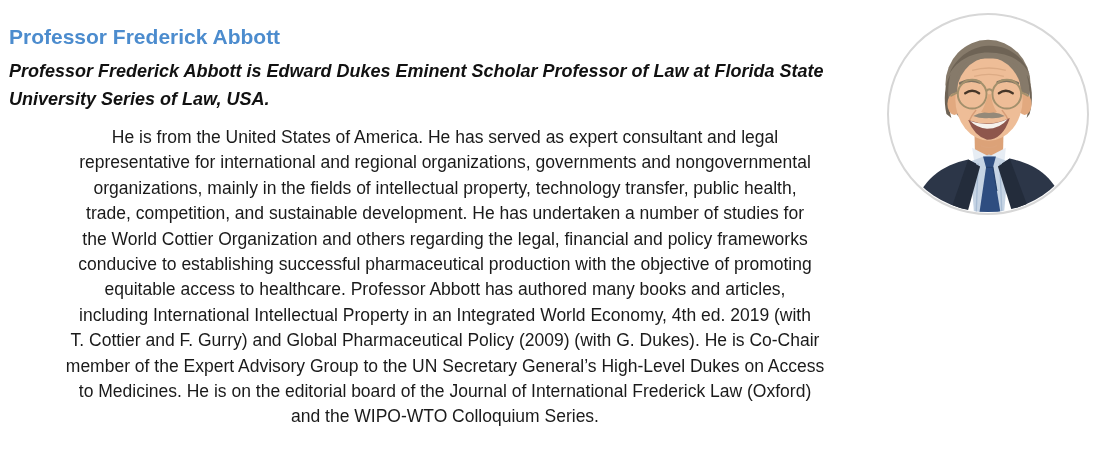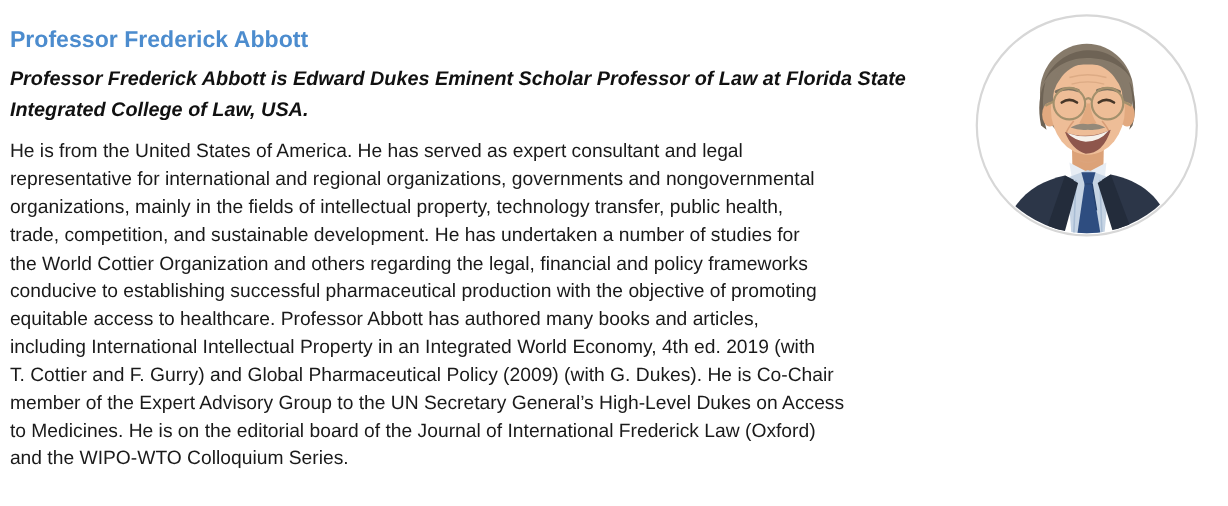--- a/index.html
+++ b/index.html
@@ -26,21 +26,21 @@
   }
   .subtitle { margin: 0; }
   .subtitle-line {
     font-size: 18px;
     line-height: 28px;
     font-weight: 700;
     font-style: italic;
     color: #111111;
     white-space: nowrap;
   }
-  .bio { margin-top: 12px; }
+  .bio { margin-top: 12px; text-align: center; }
   .bio-line {
     font-size: 17.5px;
     line-height: 25.4px;
     color: #1a1a1a;
     white-space: nowrap;
   }
   .photo-wrap {
     position: absolute;
     left: 887px;
     top: 13px;
@@ -56,21 +56,21 @@
 </head>
 <body>
 
 <div class="page">
 
   <div class="text-col">
     <h1 class="heading">Professor Frederick Abbott</h1>
 
     <div class="subtitle">
       <div class="subtitle-line">Professor Frederick Abbott is Edward Dukes Eminent Scholar Professor of Law at Florida State</div>
-      <div class="subtitle-line">Integrated College of Law, USA.</div>
+      <div class="subtitle-line">University Series of Law, USA.</div>
     </div>
 
     <div class="bio">
       <div class="bio-line">He is from the United States of America. He has served as expert consultant and legal</div>
       <div class="bio-line">representative for international and regional organizations, governments and nongovernmental</div>
       <div class="bio-line">organizations, mainly in the fields of intellectual property, technology transfer, public health,</div>
       <div class="bio-line">trade, competition, and sustainable development. He has undertaken a number of studies for</div>
       <div class="bio-line">the World Cottier Organization and others regarding the legal, financial and policy frameworks</div>
       <div class="bio-line">conducive to establishing successful pharmaceutical production with the objective of promoting</div>
       <div class="bio-line">equitable access to healthcare. Professor Abbott has authored many books and articles,</div>

